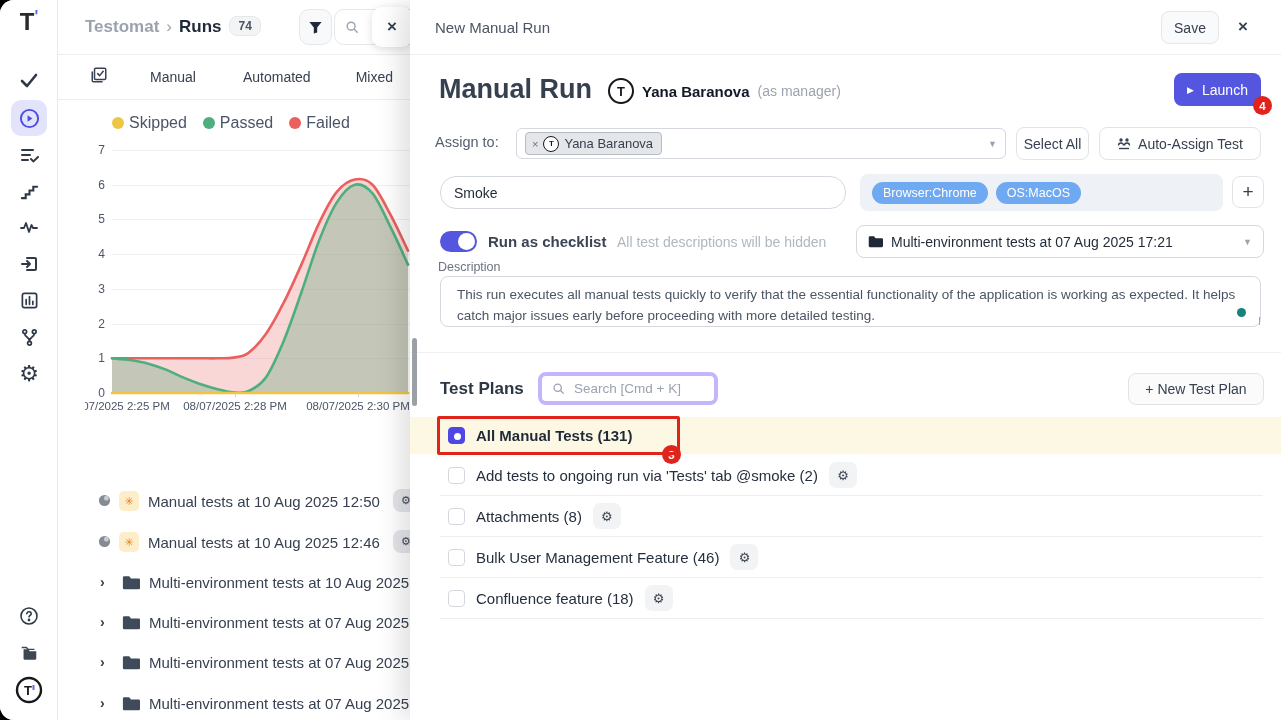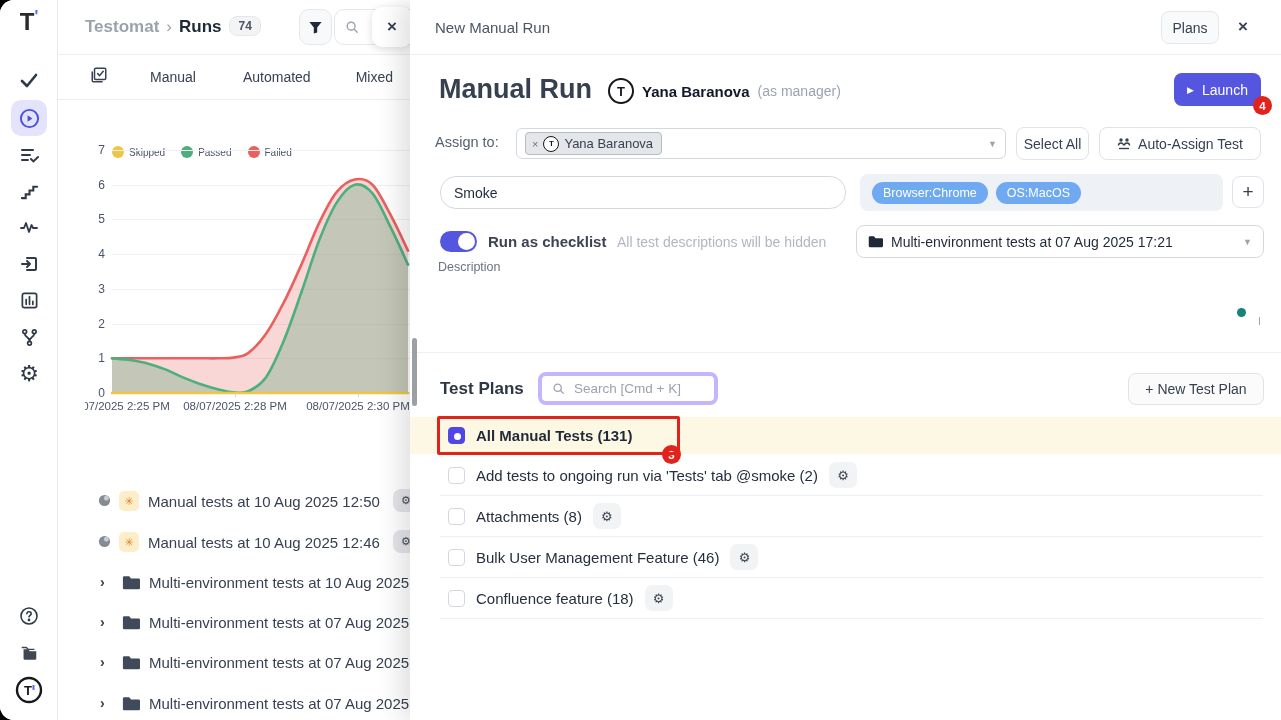--- a/index.html
+++ b/index.html
@@ -27,21 +27,21 @@
   .search-box input{border:none;outline:none;width:40px;font-size:13px;}
   .close-card{position:absolute;left:314px;top:7px;width:40px;height:40px;background:#fff;border-radius:10px;box-shadow:0 2px 8px rgba(0,0,0,.14);display:flex;align-items:center;justify-content:center;font-size:17px;color:#374151;font-weight:600;z-index:3;}
   #tabs-row{position:absolute;left:0;top:55px;right:0;height:45px;border-bottom:1px solid #eceef0;display:flex;align-items:center;}
   .tabs-icon{margin-left:32px;color:#374151;}
   .tab{font-size:14px;color:#374151;white-space:nowrap;}
   .tab.t1{margin-left:42px;} .tab.t2{margin-left:47px;} .tab.t3{margin-left:45px;} .tab.t4{margin-left:42px;}
 
   
   #chart{position:absolute;left:27px;top:100px;width:325px;height:320px;overflow:hidden;}
   #chart-legend{position:absolute;left:27px;top:14px;display:flex;gap:16px;align-items:center;}
-  .leg-item{display:flex;align-items:center;gap:5px;font-size:10px;color:#4a5568;margin-top:32px;}
+  .leg-item{display:flex;align-items:center;gap:5px;font-size:16px;color:#4a5568;}
   .leg-dot{width:12px;height:12px;border-radius:50%;}
   .gridline{position:absolute;left:27px;right:0;height:1px;background:#eef0f3;}
   .ylab{position:absolute;width:20px;text-align:right;font-size:12px;color:#4a5568;transform:translateY(-50%);}
   #plot{position:absolute;left:27px;top:50px;overflow:visible;}
   .xtick{position:absolute;width:1px;height:4px;background:#cbd2d9;top:293px;}
   .xlab{position:absolute;top:300px;transform:translateX(-50%);font-size:11.5px;color:#4a5568;white-space:nowrap;}
 
   
   .run-row{position:absolute;left:0;width:500px;height:40px;display:flex;align-items:center;font-size:15px;color:#374151;}
   .run-row .chev{width:14px;margin-left:42px;color:#374151;font-size:14px;font-weight:bold;}
@@ -324,21 +324,21 @@
           </span>
       <span class="lbl">Multi-environment tests at 07 Aug 2025</span>
     </div>
   </div>
 
   <aside id="drawer">
     <div class="drawer-scrollbar"></div>
 
     <div id="drawer-header">
       <span class="drawer-title">New Manual Run</span>
-      <div class="save-btn">Plans</div>
+      <div class="save-btn">Save</div>
       <span class="close-x">×</span>
     </div>
 
     <h1 class="big-title" style="margin:0">Manual Run</h1>
     <div class="mgr-wrap">
       <span class="avatar">T</span>
       <span class="mgr-name">Yana Baranova</span>
       <span class="mgr-suffix">(as manager)</span>
     </div>
     <div class="launch-btn">
@@ -381,20 +381,21 @@
     <span class="chk-hint">All test descriptions will be hidden</span>
     <div class="folder-select">
       <svg width="15" height="13" viewBox="0 0 20 16">
             <path d="M1 2.5A1.5 1.5 0 0 1 2.5 1H8l2 2.5h8.5A1.5 1.5 0 0 1 20 5v9a1.5 1.5 0 0 1-1.5 1.5h-16A1.5 1.5 0 0 1 1 14z" fill="#1f2937"></path>
           </svg>
       <span>Multi-environment tests at 07 Aug 2025 17:21</span>
       <span class="caret">▼</span>
     </div>
 
     <span class="desc-label">Description</span>
+    <div class="desc-area">This run executes all manual tests quickly to verify that the essential functionality of the application is working as expected. It helps catch major issues early before proceeding with more detailed testing.</div>
     <span class="presence-dot"></span>
     <span class="resize-handle"></span>
 
     <div class="section-divider"></div>
 
     <span class="tp-heading">Test Plans</span>
     <div class="tp-search">
       <svg width="13" height="13" viewBox="0 0 16 16">
             <circle cx="7" cy="7" r="4.5" fill="none" stroke="#9aa3af" stroke-width="1.6"></circle>
             <path d="M10.5 10.5L14 14" stroke="#9aa3af" stroke-width="1.6" stroke-linecap="round"></path>

